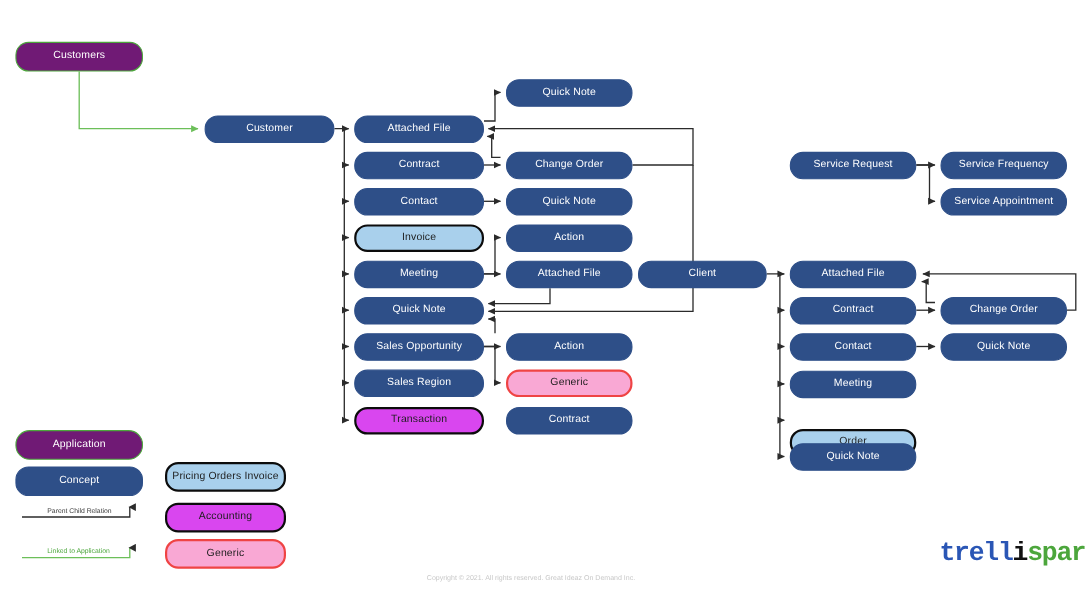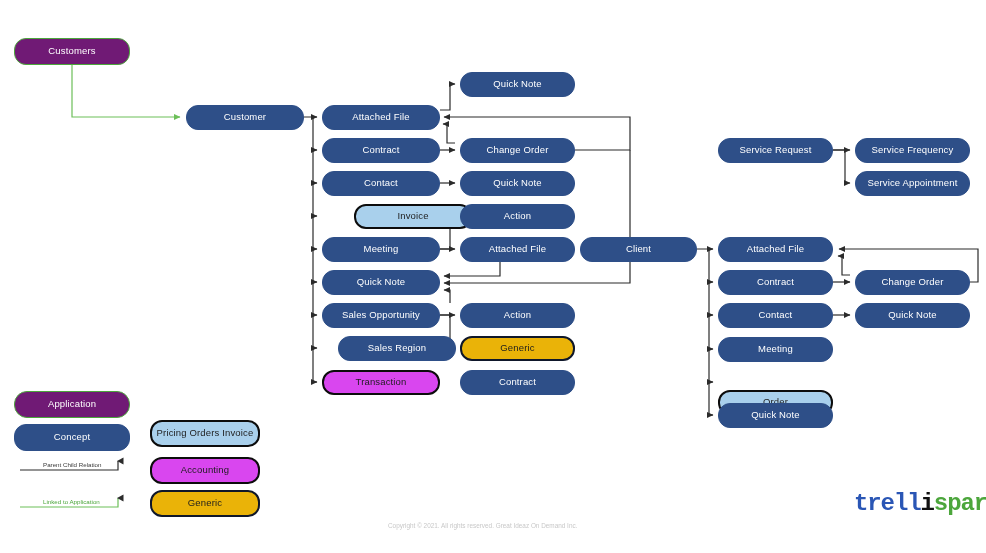--- a/index.html
+++ b/index.html
@@ -17,21 +17,21 @@
     display:flex;align-items:center;justify-content:center;
     border-radius:12px;
     font-size:9.5px;letter-spacing:.15px;
     text-align:center;line-height:1.1;
     white-space:nowrap;
   }
   .node.concept{background:#2E4F88;color:#ffffff;border:1px solid #2E4F88;}
   .node.application{background:#701a75;color:#ffffff;border:1px solid #4CA63C;}
   .node.pricing{background:#A9D0EC;color:#1d1d1d;border:2px solid #0c0c0c;}
   .node.accounting{background:#d946ef;color:#1d1d1d;border:2px solid #0c0c0c;}
-  .node.generic{background:#eab308;color:#1d1d1d;border:2px solid #0f172a;}
+  .node.generic{background:#f9a8d4;color:#1d1d1d;border:2px solid #ef4444;}
 
   .legend-label{
     position:absolute;font-size:6.2px;color:#3a3a3a;white-space:nowrap;
   }
   .legend-label.green{color:#4CA63C;}
 
   #footer-copy{
     position:absolute;font-size:6.4px;color:#c8c8c8;white-space:nowrap;
   }
   #logo{
@@ -130,33 +130,33 @@
       </div>
       <div class="node concept" style="left: 322px; top: 105px; width: 118px; height: 25px;">
         <span>Attached File</span>
       </div>
       <div class="node concept" style="left: 322px; top: 138px; width: 118px; height: 25px;">
         <span>Contract</span>
       </div>
       <div class="node concept" style="left: 322px; top: 171px; width: 118px; height: 25px;">
         <span>Contact</span>
       </div>
-      <div class="node pricing" style="left: 322px; top: 204px; width: 118px; height: 25px; margin-left: 32px;">
+      <div class="node pricing" style="left: 322px; top: 204px; width: 118px; height: 25px;">
         <span>Invoice</span>
       </div>
       <div class="node concept" style="left: 322px; top: 237px; width: 118px; height: 25px;">
         <span>Meeting</span>
       </div>
       <div class="node concept" style="left: 322px; top: 270px; width: 118px; height: 25px;">
         <span>Quick Note</span>
       </div>
       <div class="node concept" style="left: 322px; top: 303px; width: 118px; height: 25px;">
         <span>Sales Opportunity</span>
       </div>
-      <div class="node concept" style="left: 322px; top: 336px; width: 118px; height: 25px; margin-left: 16px;">
+      <div class="node concept" style="left: 322px; top: 336px; width: 118px; height: 25px;">
         <span>Sales Region</span>
       </div>
       <div class="node accounting" style="left: 322px; top: 370px; width: 118px; height: 25px;">
         <span>Transaction</span>
       </div>
       <div class="node concept" style="left: 460px; top: 72px; width: 115px; height: 25px;">
         <span>Quick Note</span>
       </div>
       <div class="node concept" style="left: 460px; top: 138px; width: 115px; height: 25px;">
         <span>Change Order</span>

